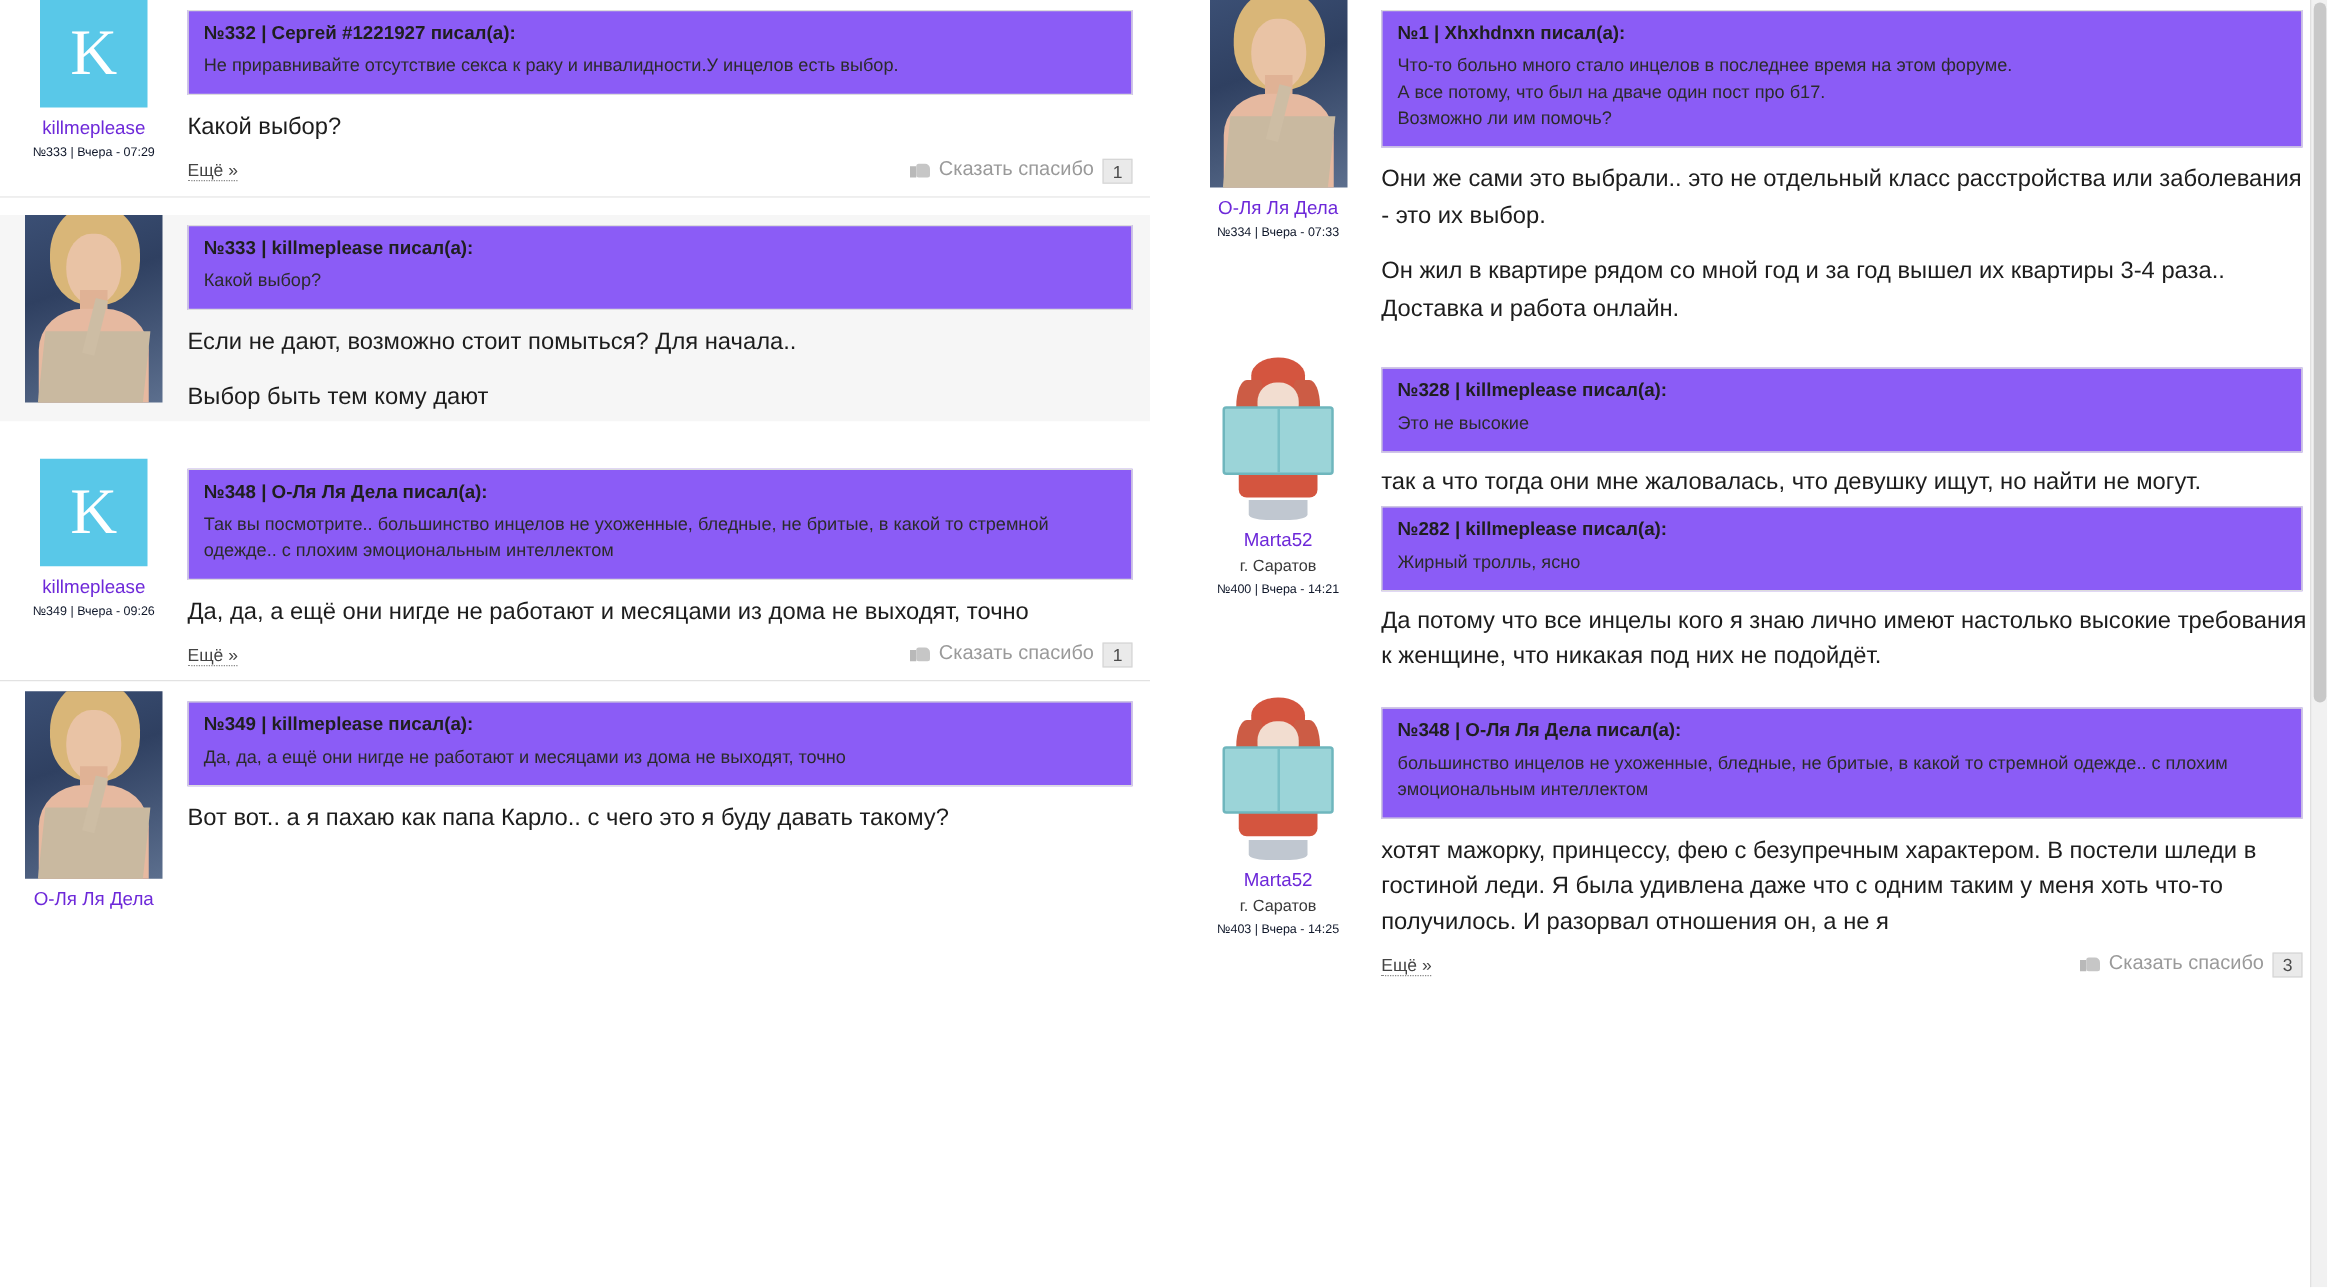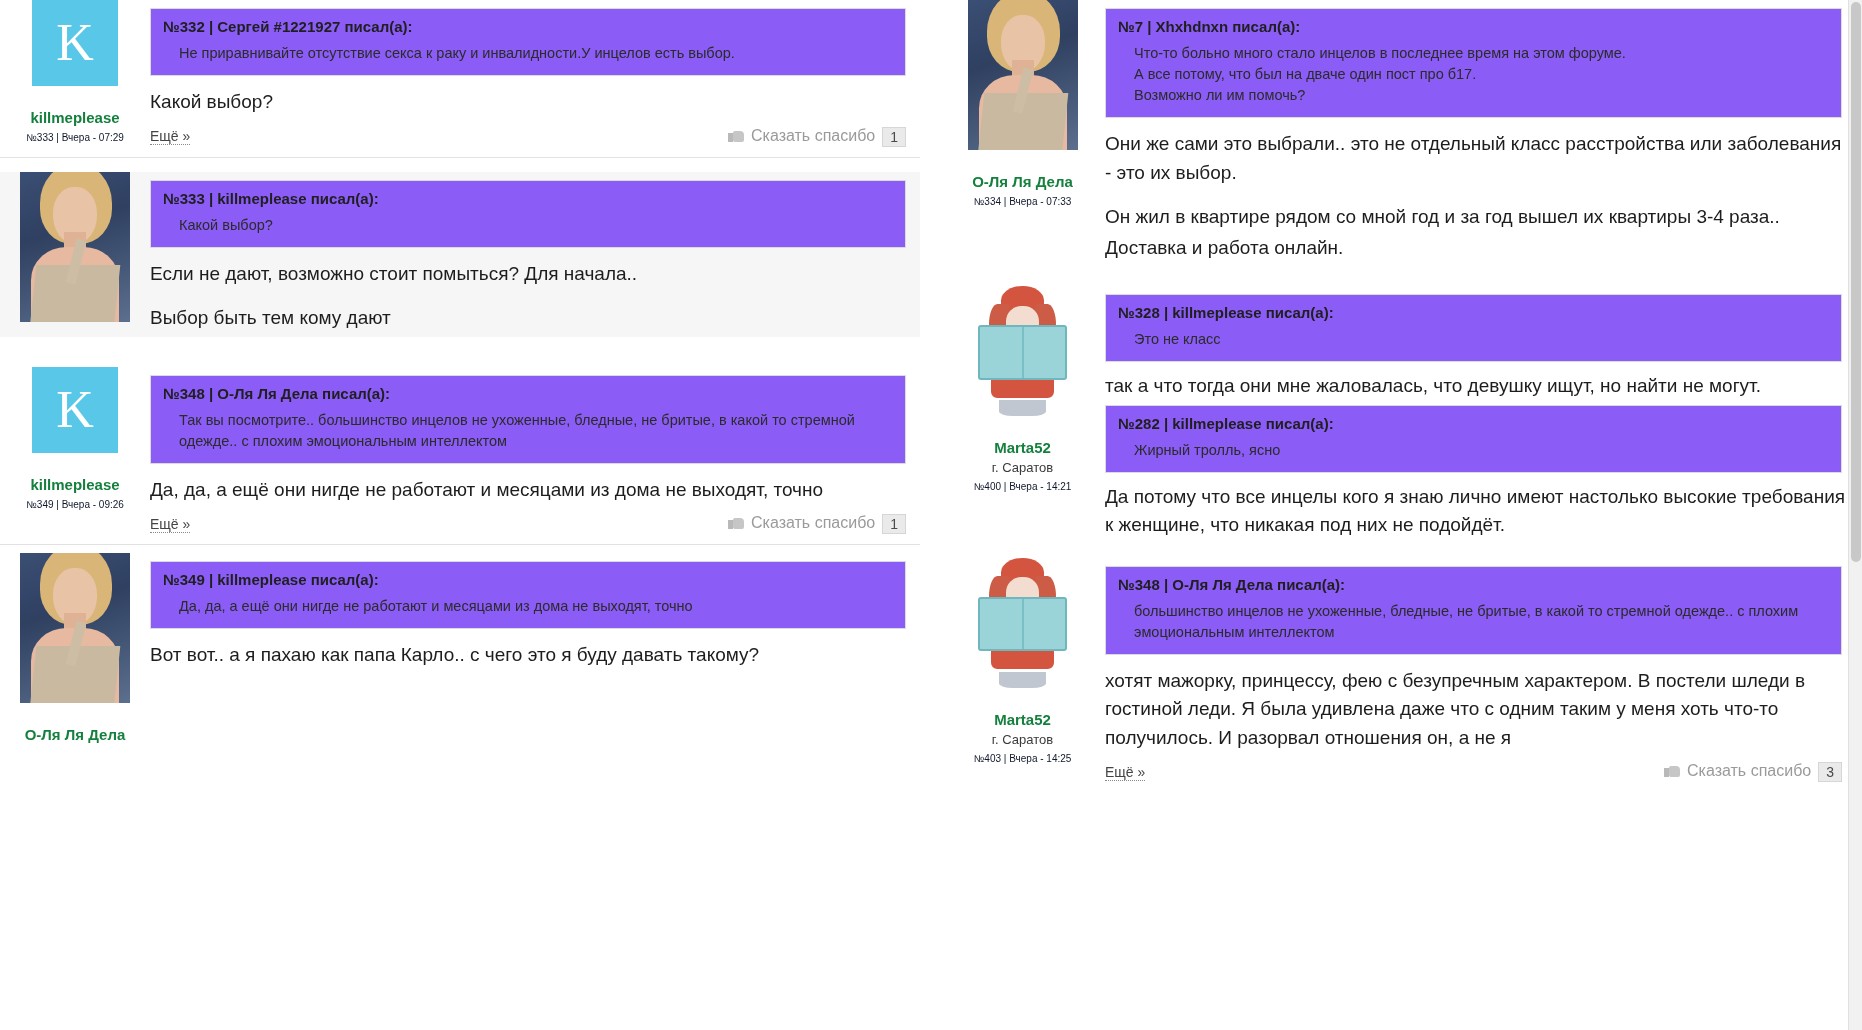--- a/index.html
+++ b/index.html
@@ -151,23 +151,23 @@
   }
   .avatar-doll .d-legs {
     position: absolute; left: 28%; bottom: 0;
     width: 44%; height: 12%;
     background: #c0c7d0;
     border-radius: 0 0 30% 30%;
   }
 
   .author-name {
     font-size: 15px;
-    font-weight: bold;
-    color: #15803d;
-    margin-top: 23px;
+    font-weight: normal;
+    color: #6d28d9;
+    margin-top: 8px;
   }
   .author-city {
     font-size: 13px;
     color: #3a3a3a;
     margin-top: 4px;
   }
   .author-meta {
     font-size: 10px;
     color: #0f172a;
     margin-top: 6px;
@@ -188,21 +188,20 @@
   .quote-head {
     font-size: 15px;
     font-weight: bold;
     color: #1f1f1f;
     margin-bottom: 8px;
   }
   .quote-line {
     font-size: 14.5px;
     color: #2b2b2b;
     line-height: 1.45;
-    margin-left: 16px;
   }
 
   .msg {
     font-size: 19px;
     color: #1d1d1d;
     line-height: 1.5;
     padding: 12px 16px 4px 0;
   }
   .msg p { margin: 0 0 16px 0; }
   .msg p:last-child { margin-bottom: 0; }
@@ -408,21 +407,21 @@
             <span class="neck"></span>
           <span class="body"></span>
             <span class="dress"></span>
             <span class="strap"></span>
         </div>
         <div class="author-name">О-Ля Ля Дела</div>
         <div class="author-meta">№334 | Вчера - 07:33</div>
       </div>
       <div class="body-col">
         <div class="quote quote-wide">
-          <div class="quote-head">№7 | Xhxhdnxn писал(а):</div>
+          <div class="quote-head">№1 | Xhxhdnxn писал(а):</div>
           <div class="quote-line">Что-то больно много стало инцелов в последнее время на этом форуме.</div>
           <div class="quote-line">А все потому, что был на дваче один пост про б17.</div>
           <div class="quote-line">Возможно ли им помочь?</div>
         </div>
         <div class="msg">
           <p>Они же сами это выбрали.. это не отдельный класс расстройства или заболевания - это их выбор.</p>
           <p style="margin-bottom:2px">Он жил в квартире рядом со мной год и за год вышел их квартиры 3-4 раза..</p>
           <p>Доставка и работа онлайн.</p>
         </div>
       </div>
@@ -441,21 +440,21 @@
             <span class="d-book"></span>
             <span class="d-legs"></span>
         </div>
         <div class="author-name">Marta52</div>
         <div class="author-city">г. Саратов</div>
         <div class="author-meta">№400 | Вчера - 14:21</div>
       </div>
       <div class="body-col">
         <div class="quote quote-wide">
           <div class="quote-head">№328 | killmeplease писал(а):</div>
-          <div class="quote-line">Это не класс</div>
+          <div class="quote-line">Это не высокие</div>
         </div>
         <div class="msg tight">
           <p>так а что тогда они мне жаловалась, что девушку ищут, но найти не могут.</p>
         </div>
         <div class="quote quote-wide">
           <div class="quote-head">№282 | killmeplease писал(а):</div>
           <div class="quote-line">Жирный тролль, ясно</div>
         </div>
         <div class="msg tight">
           <p>Да потому что все инцелы кого я знаю лично имеют настолько высокие требования к женщине, что никакая под них не подойдёт.</p>

